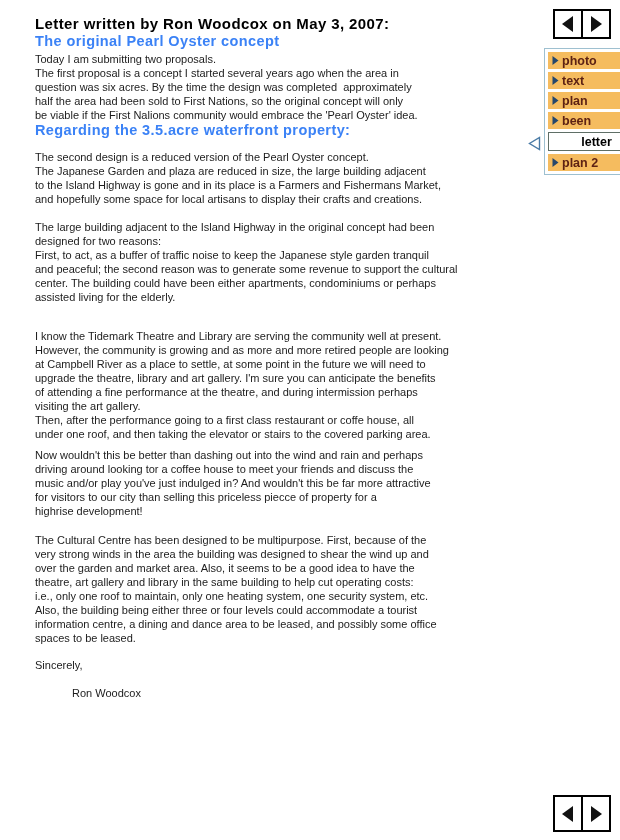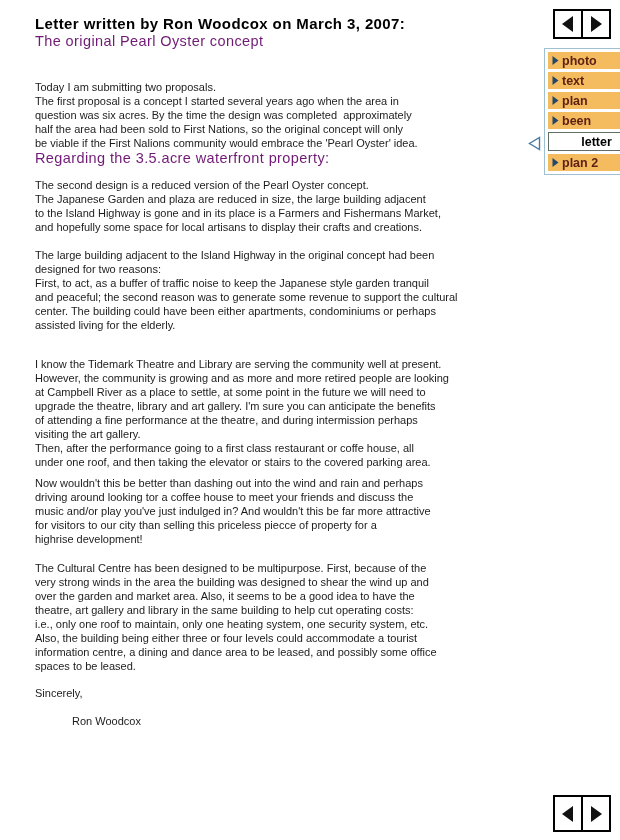--- a/index.html
+++ b/index.html
@@ -9,30 +9,30 @@
     color:#1c1c1c; overflow:hidden;
   }
   .page { position:relative; width:620px; height:840px; background:#fff; }
 
   .content { position:absolute; left:35px; top:15px; width:545px; }
   h1.title {
     font-size:15px; font-weight:bold; letter-spacing:0.4px;
     margin:0; line-height:18px; color:#000;
   }
   h2.subhead {
-    font-size:14.5px; font-weight:normal; letter-spacing:0.4px;
-    margin:0; line-height:17px; color:#701a75;
+    font-size:14.5px; font-weight:bold; letter-spacing:0.4px;
+    margin:0; line-height:17px; color:#3b82f6;
   }
   .h2-pearl     { margin-top:20px; }
   .h2-regarding { margin-top:31px; }
   .para {
     font-size:11px; line-height:14px; margin:0;
     white-space:pre-wrap; color:#1c1c1c;
   }
-  .p1 { margin-top:30px; }
+  .p1 { margin-top:2px; }
   .p2 { margin-top:11px; }
   .p3 { margin-top:14px; }
   .p4 { margin-top:25px; }
   .p5 { margin-top:7px; }
   .p6 { margin-top:15px; }
   .p7 { margin-top:20px; }
   .closing   { margin-top:13px; }
   .signature { margin-top:14px; margin-left:37px; }
 
   
@@ -68,21 +68,21 @@
     color:#000; justify-content:center; padding-left:8px; height:19px;
   }
   .current-indicator { position:absolute; left:528px; top:136px; }
 </style>
 </head>
 <body>
 
 <div class="page">
 
   <div class="content">
-    <h1 class="title">Letter written by Ron Woodcox on March 3, 2007:</h1>
+    <h1 class="title">Letter written by Ron Woodcox on May 3, 2007:</h1>
     <h2 class="subhead h2-pearl">The original Pearl Oyster concept</h2>
     <p class="para p1">Today I am submitting two proposals.
 The first proposal is a concept I started several years ago when the area in
 question was six acres. By the time the design was completed  approximately
 half the area had been sold to First Nations, so the original concept will only
 be viable if the First Nalions community would embrace the 'Pearl Oyster' idea.</p>
     <h2 class="subhead h2-regarding">Regarding the 3.5.acre waterfront property:</h2>
     <p class="para p2">The second design is a reduced version of the Pearl Oyster concept.
 The Japanese Garden and plaza are reduced in size, the large building adjacent
 to the Island Highway is gone and in its place is a Farmers and Fishermans Market,

